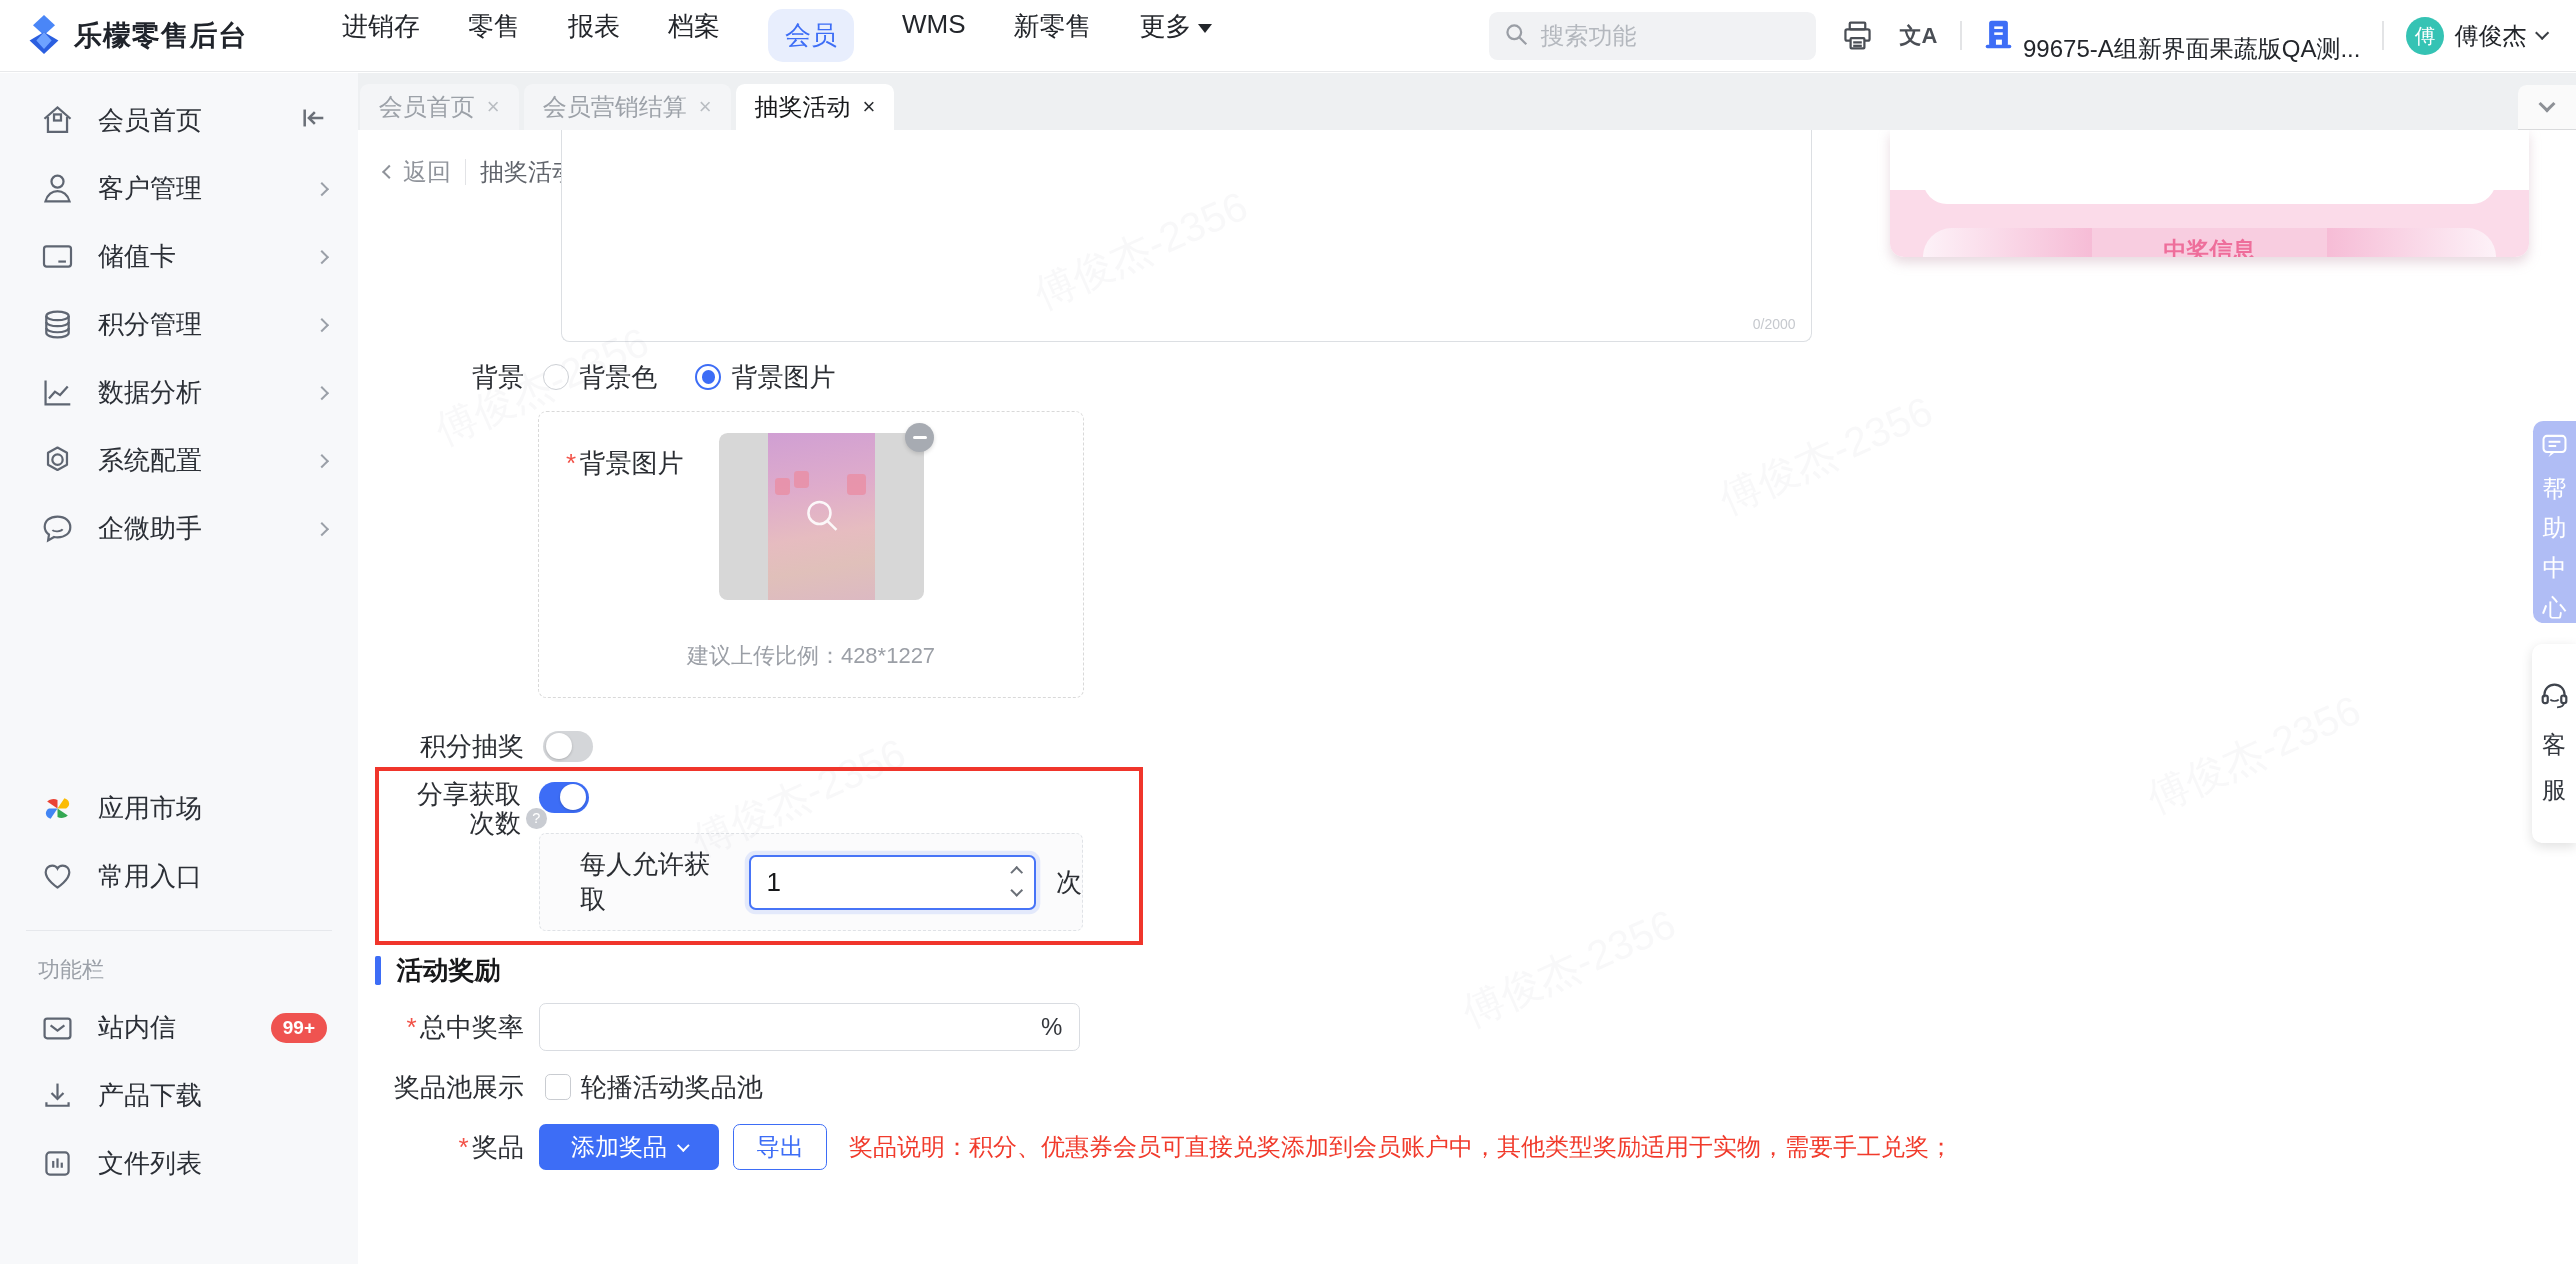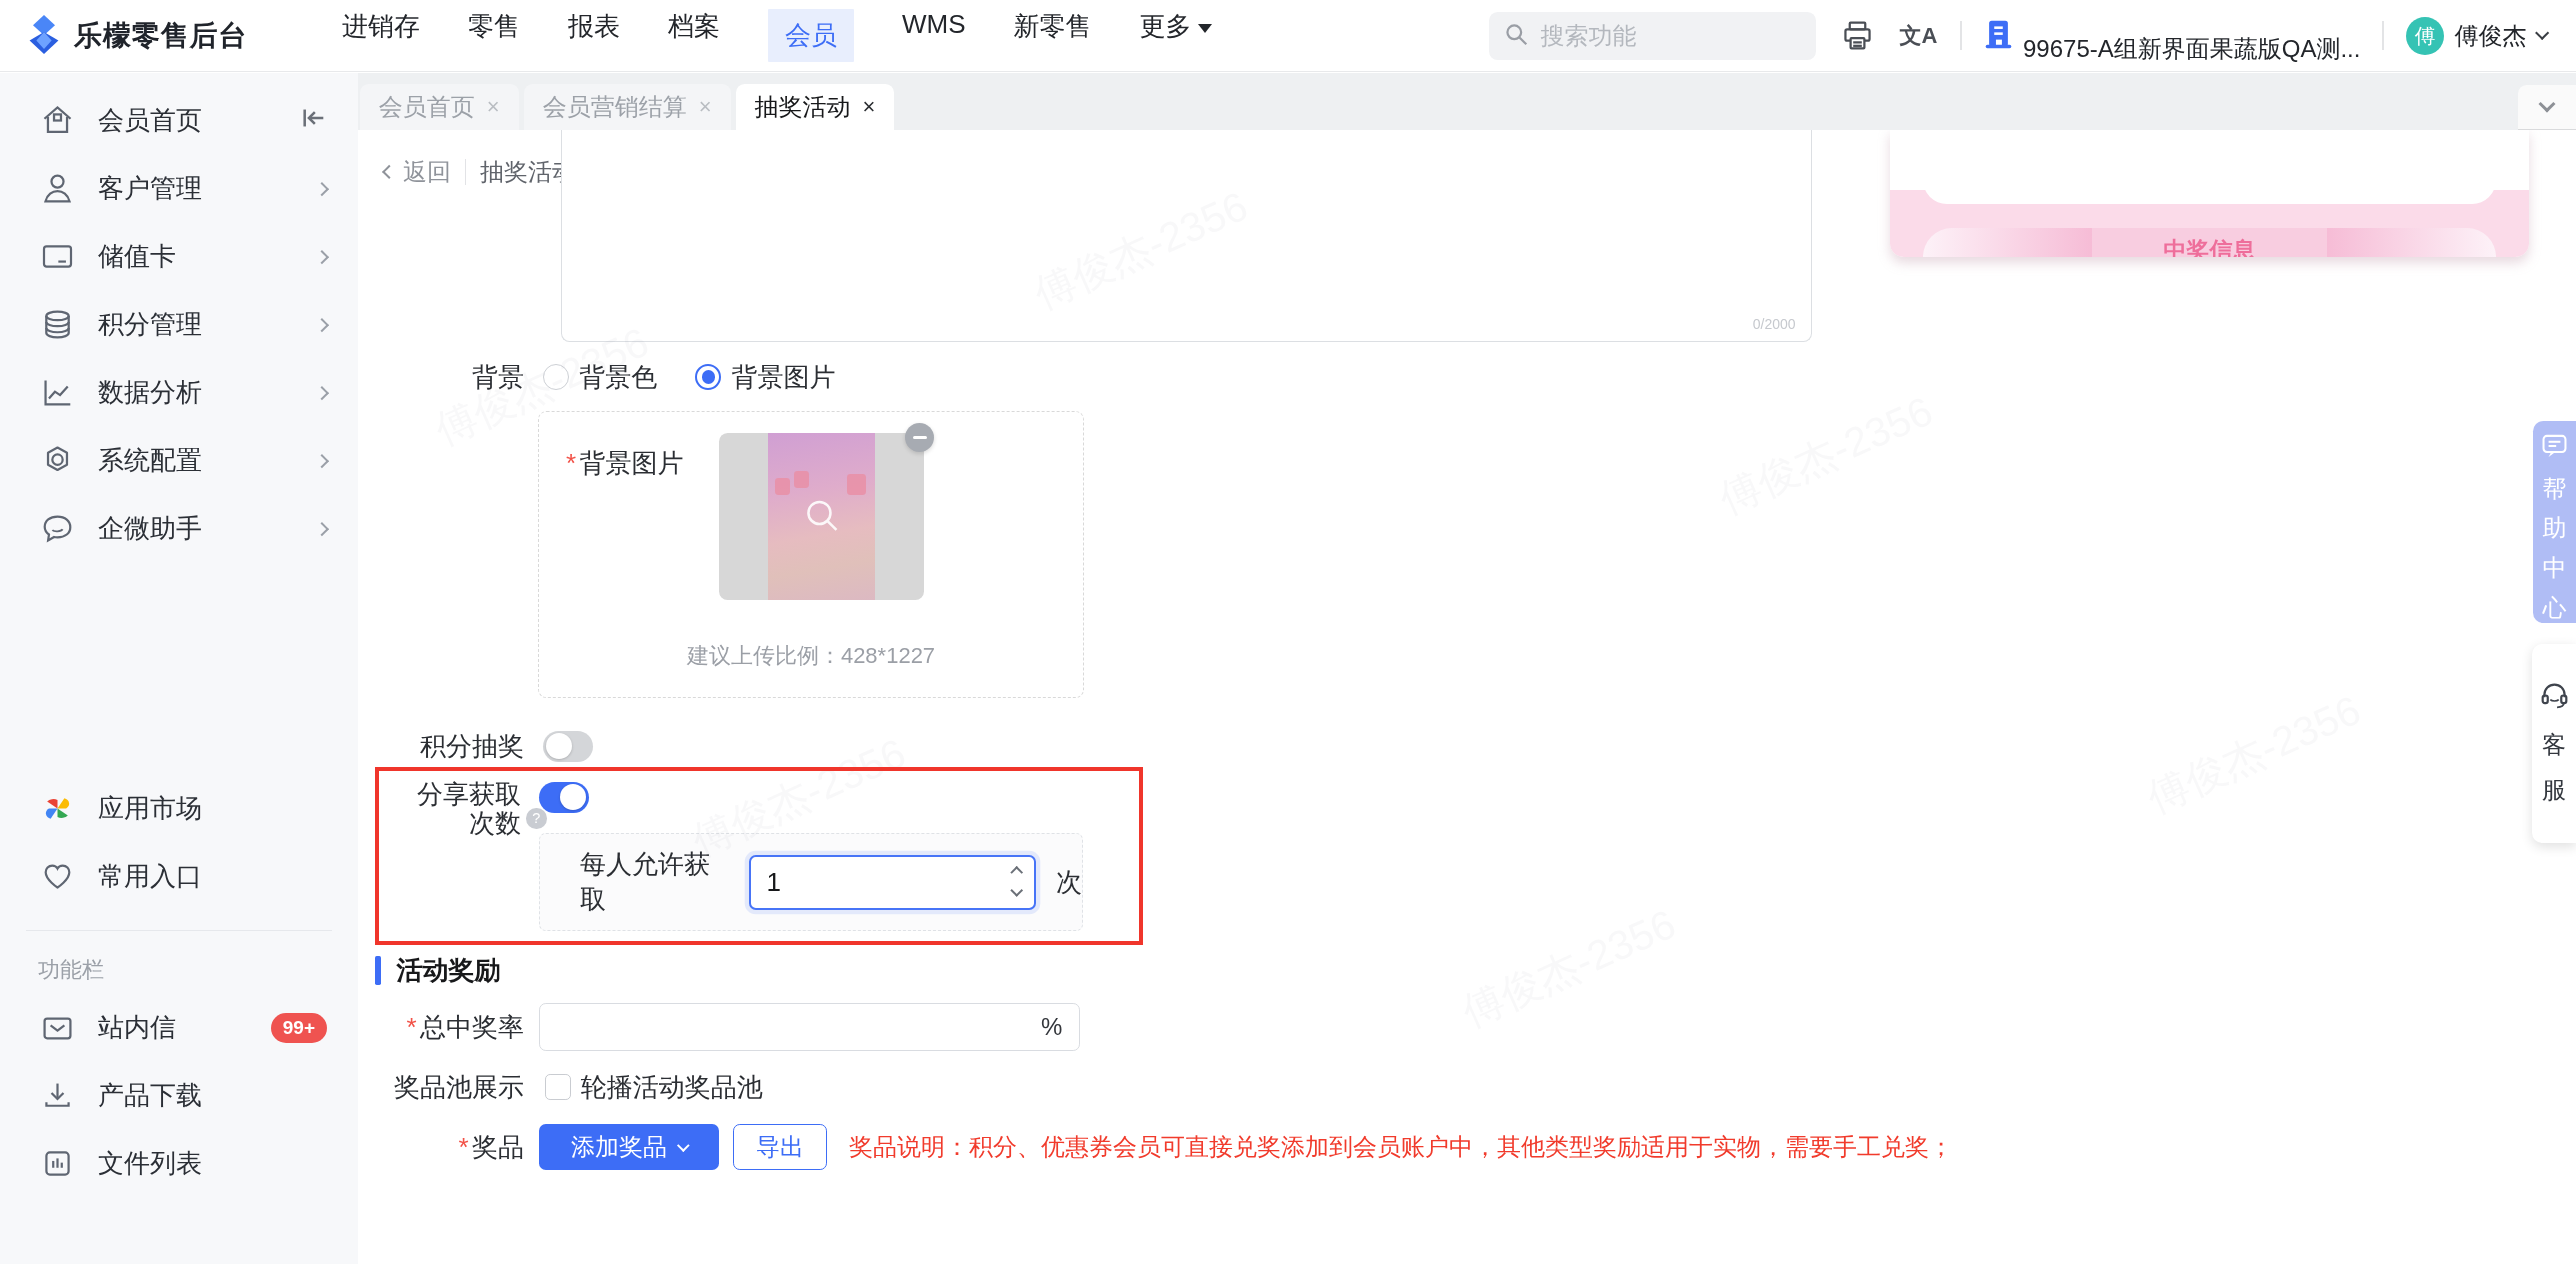--- a/index.html
+++ b/index.html
@@ -6,21 +6,21 @@
   html,body { width:2576px; height:1265px; }
   body { font-family:"Liberation Sans","DejaVu Sans",sans-serif; color:#2b2e33; background:#fff; overflow:hidden; }
   #page { position:relative; width:2576px; height:1265px; background:#fff; overflow:hidden; }
 
   
   .topbar { position:absolute; left:0; top:0; width:2576px; height:72px; background:#fff; border-bottom:0.9px solid #e8e9eb; display:flex; align-items:center; z-index:30; }
   .logo { display:flex; align-items:center; gap:12px; padding-left:26px; width:342px; }
   .logo-text { font-size:28px; font-weight:bold; color:#20242b; letter-spacing:0.9px; }
   .navmenu { display:flex; align-items:flex-start; gap:48px; font-size:26px; color:#23262b; }
   .navitem { cursor:pointer; white-space:nowrap; }
-  .navitem.active { background:#e8eefd; color:#3d6df6; padding:8.6px 17px; border-radius:1px; }
+  .navitem.active { background:#e8eefd; color:#3d6df6; padding:8.6px 17px; border-radius:15px; }
   .more-caret { display:inline-block; margin-left:6.8px; width:0; height:0; border-left:7.7px solid transparent; border-right:7.7px solid transparent; border-top:9.4px solid #23262b; vertical-align:middle; }
   .topbar-right { margin-left:auto; display:flex; align-items:center; gap:22px; padding-right:29px; }
   .searchbox { display:flex; align-items:center; gap:12px; width:327px; height:48px; background:#f1f2f4; border-radius:8.6px; padding:0 15.4px; }
   .searchbox input { border:none; outline:none; background:transparent; font-size:24px; color:#45494f; width:240px; font-family:inherit; }
   .searchbox input::placeholder { color:#b4b8be; }
   .tool-ic { width:39px; height:39px; display:flex; align-items:center; justify-content:center; cursor:pointer; }
   .vdiv { width:1.7px; height:29px; background:#e3e4e6; }
   .store { display:flex; align-items:center; gap:10.3px; cursor:pointer; }
   .store-name { font-size:24px; color:#23262b; max-width:428px; white-space:nowrap;margin-top:26px; }
   .userchip { display:flex; align-items:center; gap:10.3px; cursor:pointer; }

